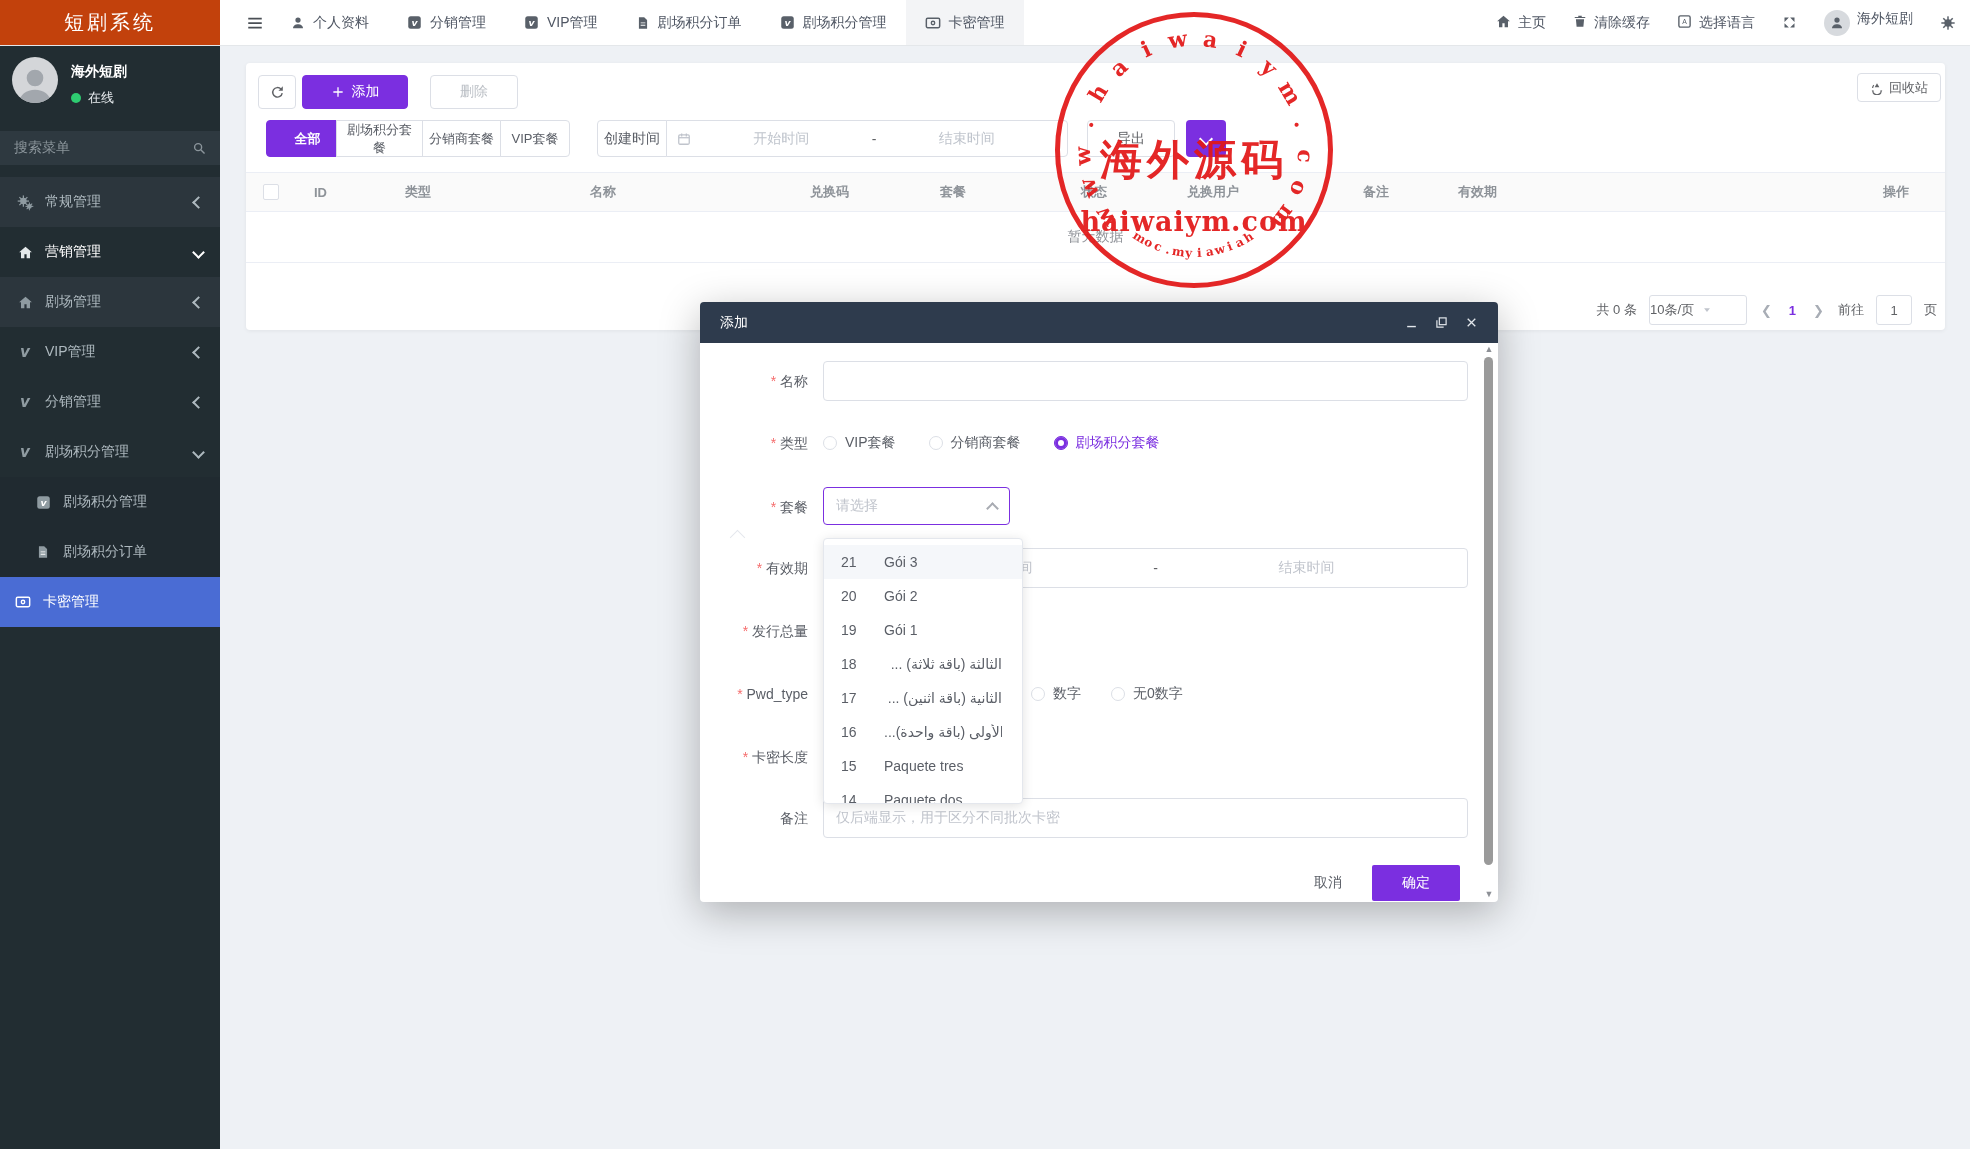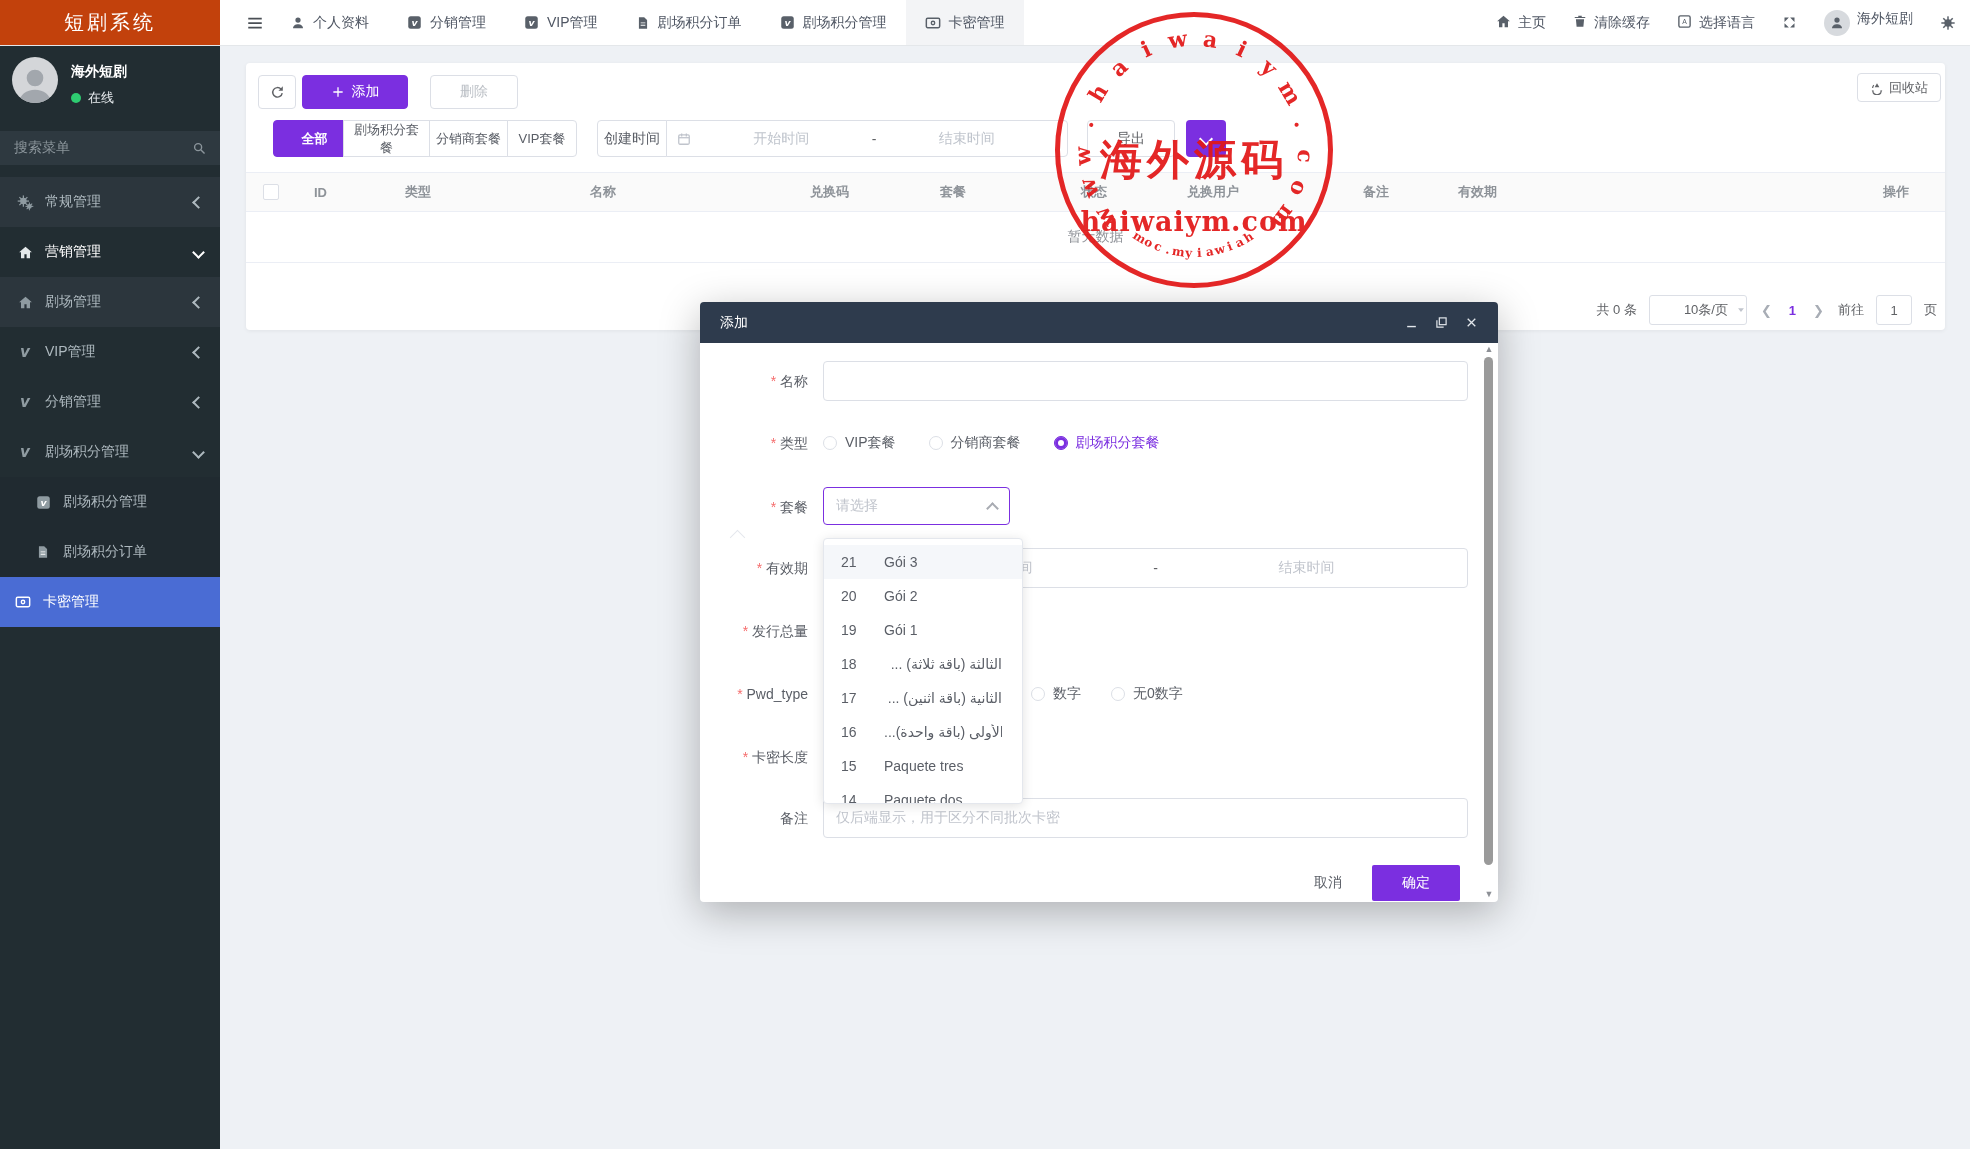--- a/index.html
+++ b/index.html
@@ -51,21 +51,21 @@
        border-radius:4px;font-size:14px;color:#606266;cursor:pointer;box-sizing:border-box;font-family:inherit;}
   .btn.primary{background:#7b2fe0;border-color:#7b2fe0;color:#fff;}
   .btn.disabled{color:#bcc0c6;}
   .refresh-btn{position:absolute;left:12px;top:12px;width:38px;height:34px;}
   .add-btn{position:absolute;left:56px;top:12px;width:106px;height:34px;}
   .del-btn{position:absolute;left:184px;top:12px;width:88px;height:34px;}
   .recycle-btn{position:absolute;left:1611px;top:10px;width:84px;height:29px;font-size:13px;gap:5px;}
   .seg{position:absolute;left:12px;top:57px;height:37px;display:flex;}
   .seg .sbtn{height:37px;border:1px solid #dcdfe6;background:#fff;color:#5a5e66;font-size:13px;display:flex;align-items:center;
              justify-content:center;margin-left:-1px;cursor:pointer;box-sizing:border-box;padding:0 4px;}
-  .seg .sbtn:first-child{margin-left:15px;border-radius:4px 0 0 4px;padding-left:16px;}
+  .seg .sbtn:first-child{margin-left:8px;border-radius:4px 0 0 4px;padding-left:16px;}
   .seg .sbtn:last-child{border-radius:0 4px 4px 0;}
   .seg .sbtn.active{background:#7b2fe0;border-color:#7b2fe0;color:#fff;font-weight:bold;}
   .created-label{position:absolute;left:351px;top:57px;width:70px;height:37px;border:1px solid #dcdfe6;border-radius:4px 0 0 4px;
                  display:flex;align-items:center;justify-content:center;color:#5a5e66;box-sizing:border-box;background:#fff;}
   .daterange{position:absolute;left:420px;top:57px;width:402px;height:37px;border:1px solid #dcdfe6;border-radius:0 4px 4px 0;
              display:flex;align-items:center;box-sizing:border-box;background:#fff;color:#bfc4cc;padding:0 10px;}
   .daterange .half{flex:1;text-align:center;font-size:14px;}
   .export-btn{position:absolute;left:841px;top:57px;width:88px;height:37px;}
   .split-btn{position:absolute;left:940px;top:57px;width:40px;height:37px;background:#7b2fe0;border-radius:4px;display:flex;
              align-items:center;justify-content:center;color:#fff;cursor:pointer;}
@@ -73,21 +73,21 @@
          border-bottom:1px solid #ebeef5;display:flex;align-items:center;color:#8e9399;font-weight:bold;font-size:13px;box-sizing:border-box;}
   .th{padding-left:18px;box-sizing:border-box;white-space:nowrap;}
   .th.c0{width:50px;padding-left:0;display:flex;justify-content:center;}
   .th.c1{width:91px;}.th.c2{width:185px;}.th.c3{width:220px;}.th.c4{width:130px;}.th.c5{width:141px;}
   .th.c6{width:106px;}.th.c7{width:176px;}.th.c8{width:95px;}.th.c9{width:230px;}
   .th.c10{flex:1;text-align:right;padding-right:36px;}
   .cbox{width:14px;height:14px;border:1px solid #dcdfe6;border-radius:2px;background:#fff;cursor:pointer;}
   .tempty{position:absolute;left:0;top:149px;width:1699px;height:51px;border-bottom:1px solid #ebeef5;display:flex;
           align-items:center;justify-content:center;color:#909399;box-sizing:border-box;}
   .pager{position:absolute;right:8px;top:233px;height:28px;display:flex;align-items:center;gap:12px;color:#606266;font-size:13px;}
-  .psize{width:96px;height:28px;border:1px solid #dcdfe6;border-radius:3px;display:flex;align-items:center;justify-content:flex-end;
+  .psize{width:96px;height:28px;border:1px solid #dcdfe6;border-radius:3px;display:flex;align-items:center;justify-content:flex-start;
          gap:8px;cursor:pointer;color:#606266;}
   .psize .ic{color:#c0c4cc;}
   .parrow{color:#a8adb5;cursor:pointer;font-size:13px;padding:0 2px;}
   .pnum{color:#7b2fe0;font-weight:bold;cursor:pointer;padding:0 3px;}
   .pgoto{width:34px;height:28px;border:1px solid #dcdfe6;border-radius:3px;display:flex;align-items:center;justify-content:center;color:#606266;}
 
   
   .modal{position:absolute;left:700px;top:302px;width:798px;height:600px;background:#fff;border-radius:4px;z-index:40;
          box-shadow:0 10px 40px rgba(0,0,0,.28);}
   .mhead{position:absolute;left:0;top:0;width:100%;height:41px;background:#2e3b4d;border-radius:4px 4px 0 0;display:flex;

